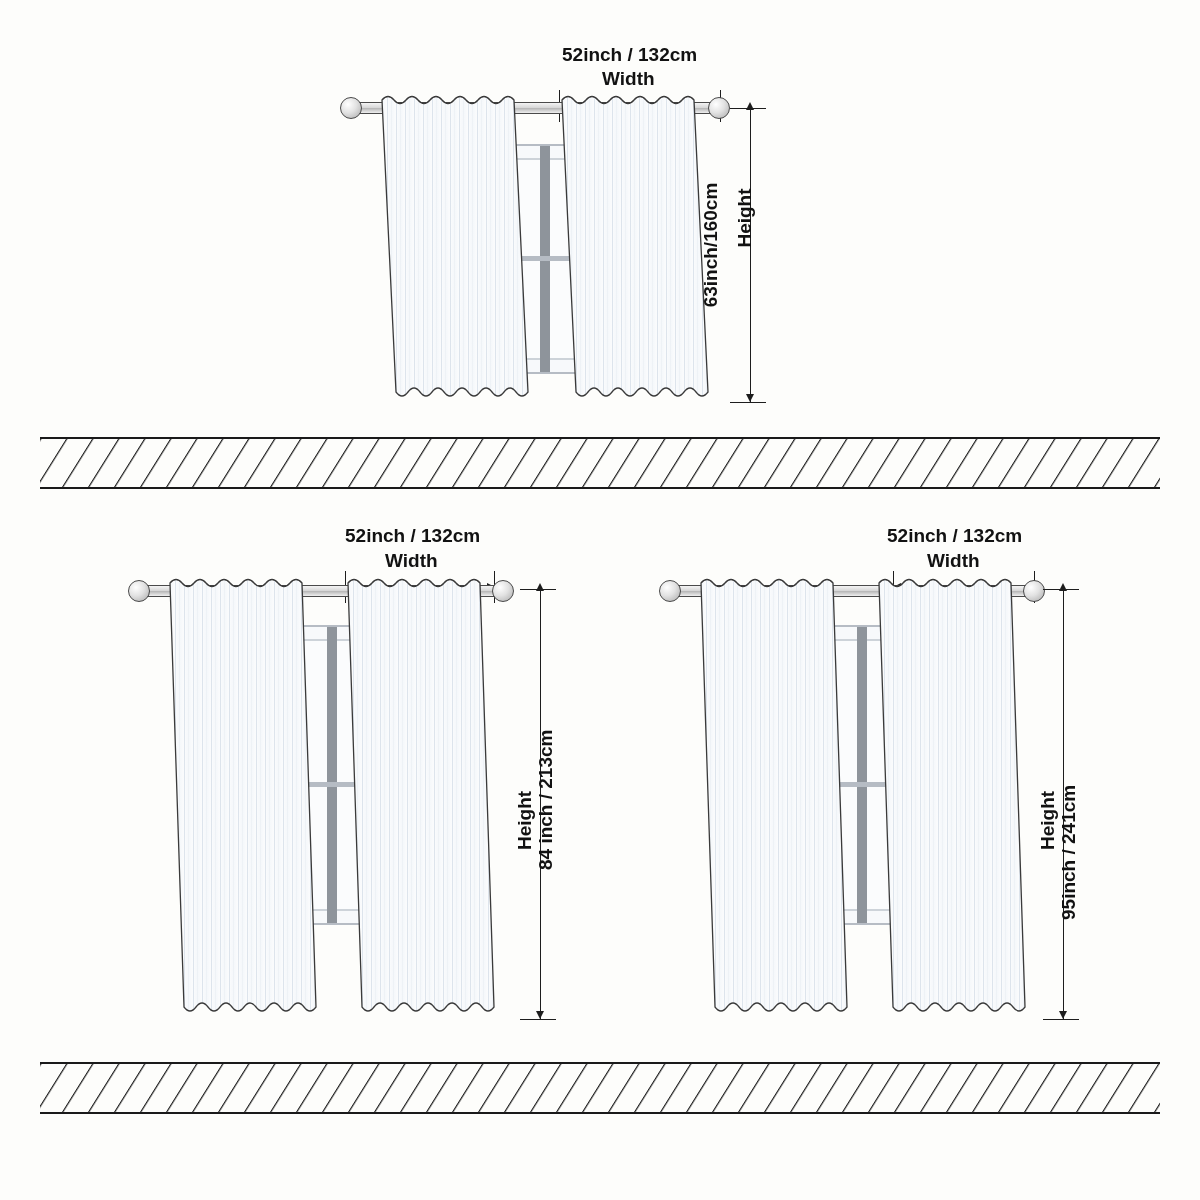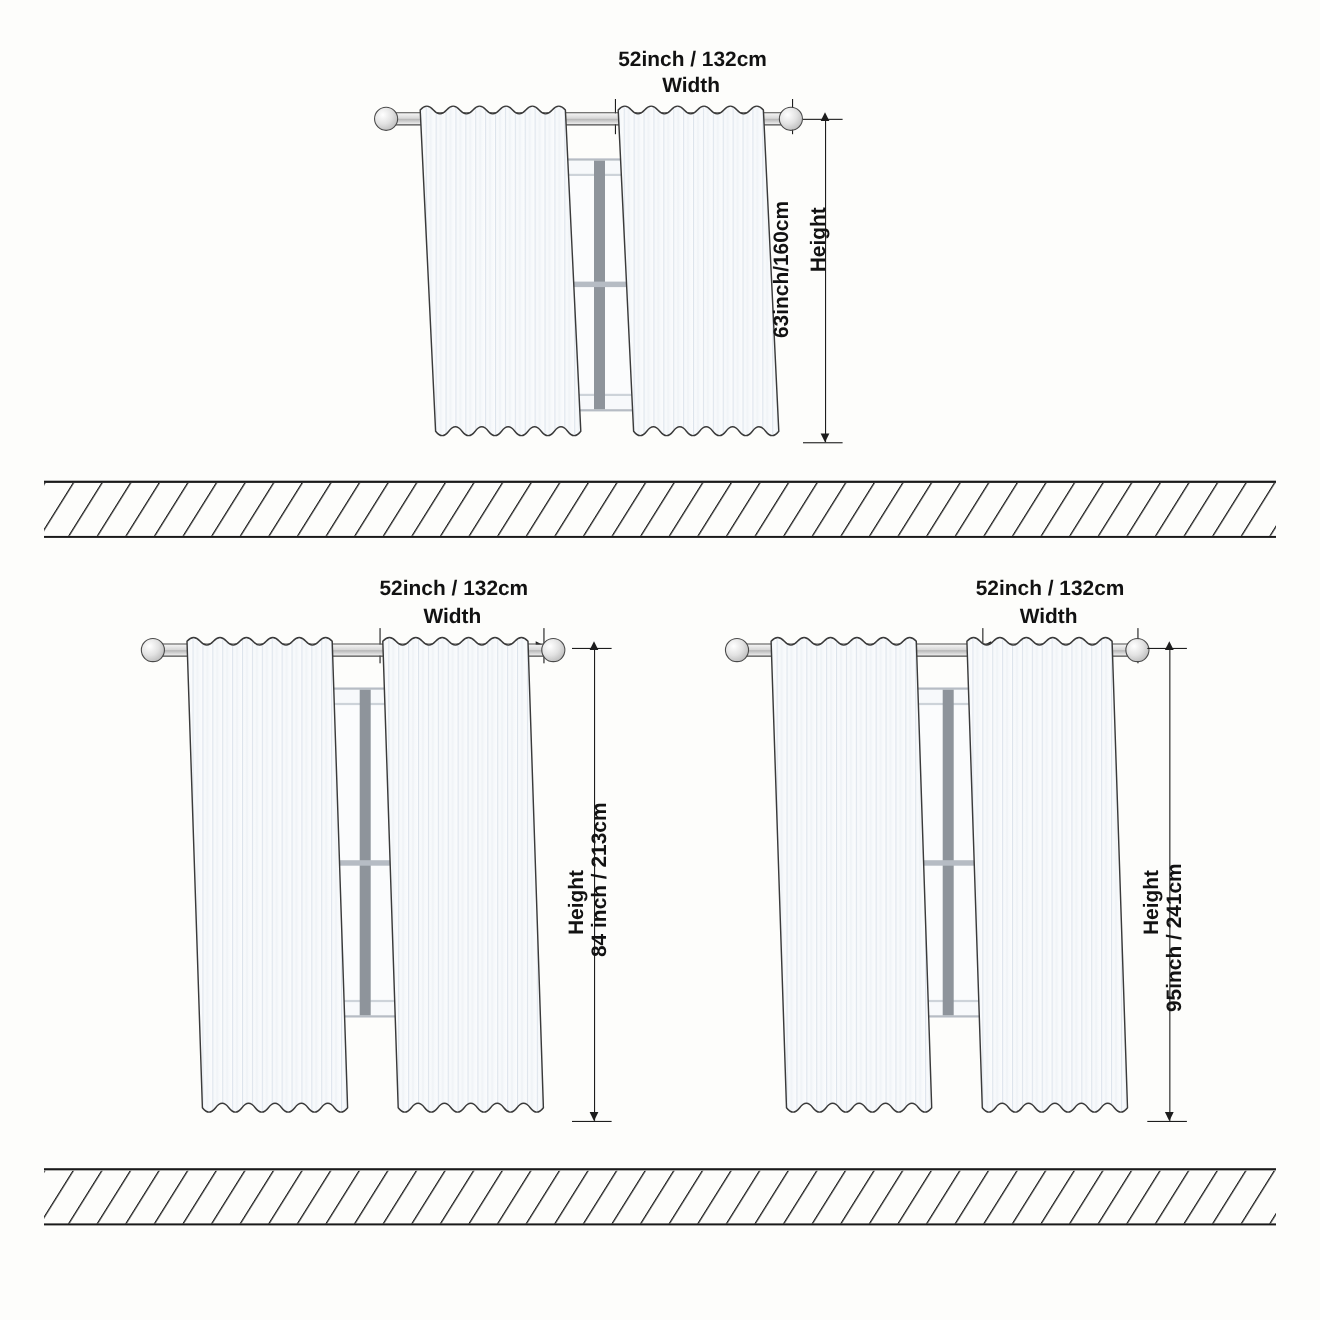--- a/index.html
+++ b/index.html
@@ -13,21 +13,20 @@
     font-family: "Liberation Sans", sans-serif;
     position: relative;
     overflow: hidden;
   }
   .stage {
     position: absolute;
     inset: 0;
   }
   .diagram {
     position: absolute;
-    text-decoration: underline;
   }
 
   
   .rod-bar {
     position: absolute;
     background: linear-gradient(to bottom, #f4f4f4 0%, #d8d8d8 45%, #b9b9b9 55%, #efefef 100%);
     border: 1px solid #4a4a4a;
     border-radius: 3px;
     box-sizing: border-box;
   }

